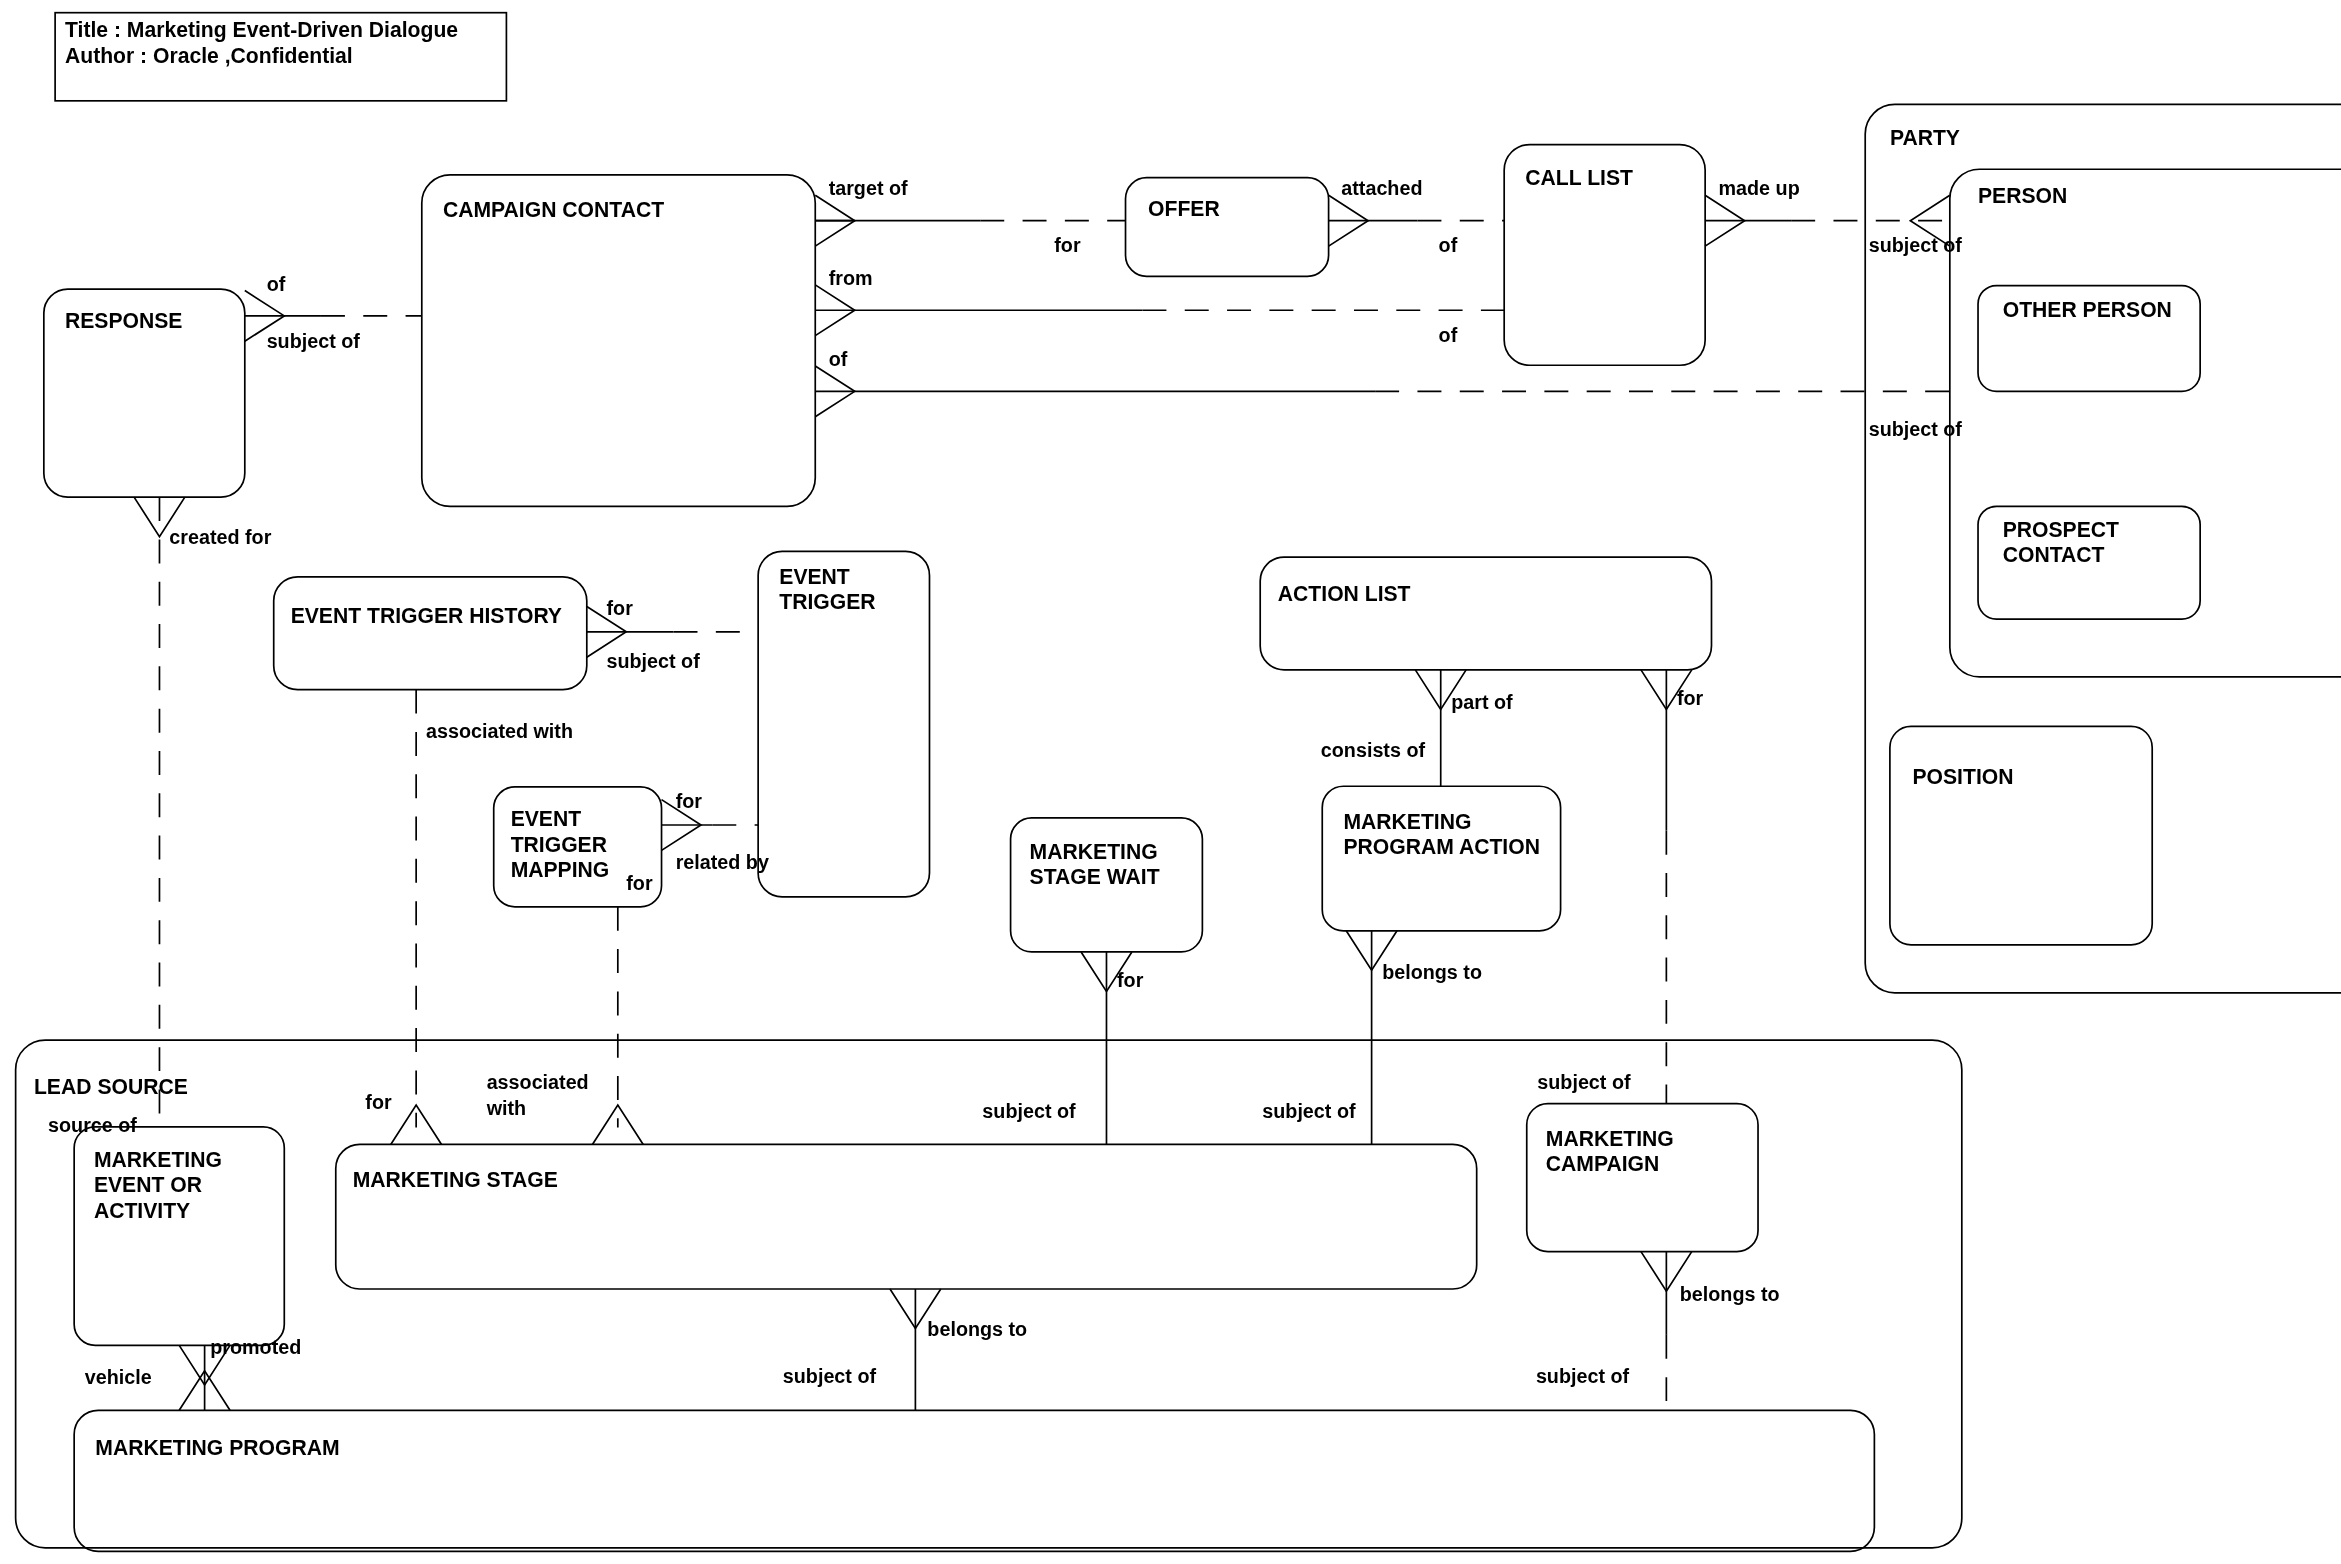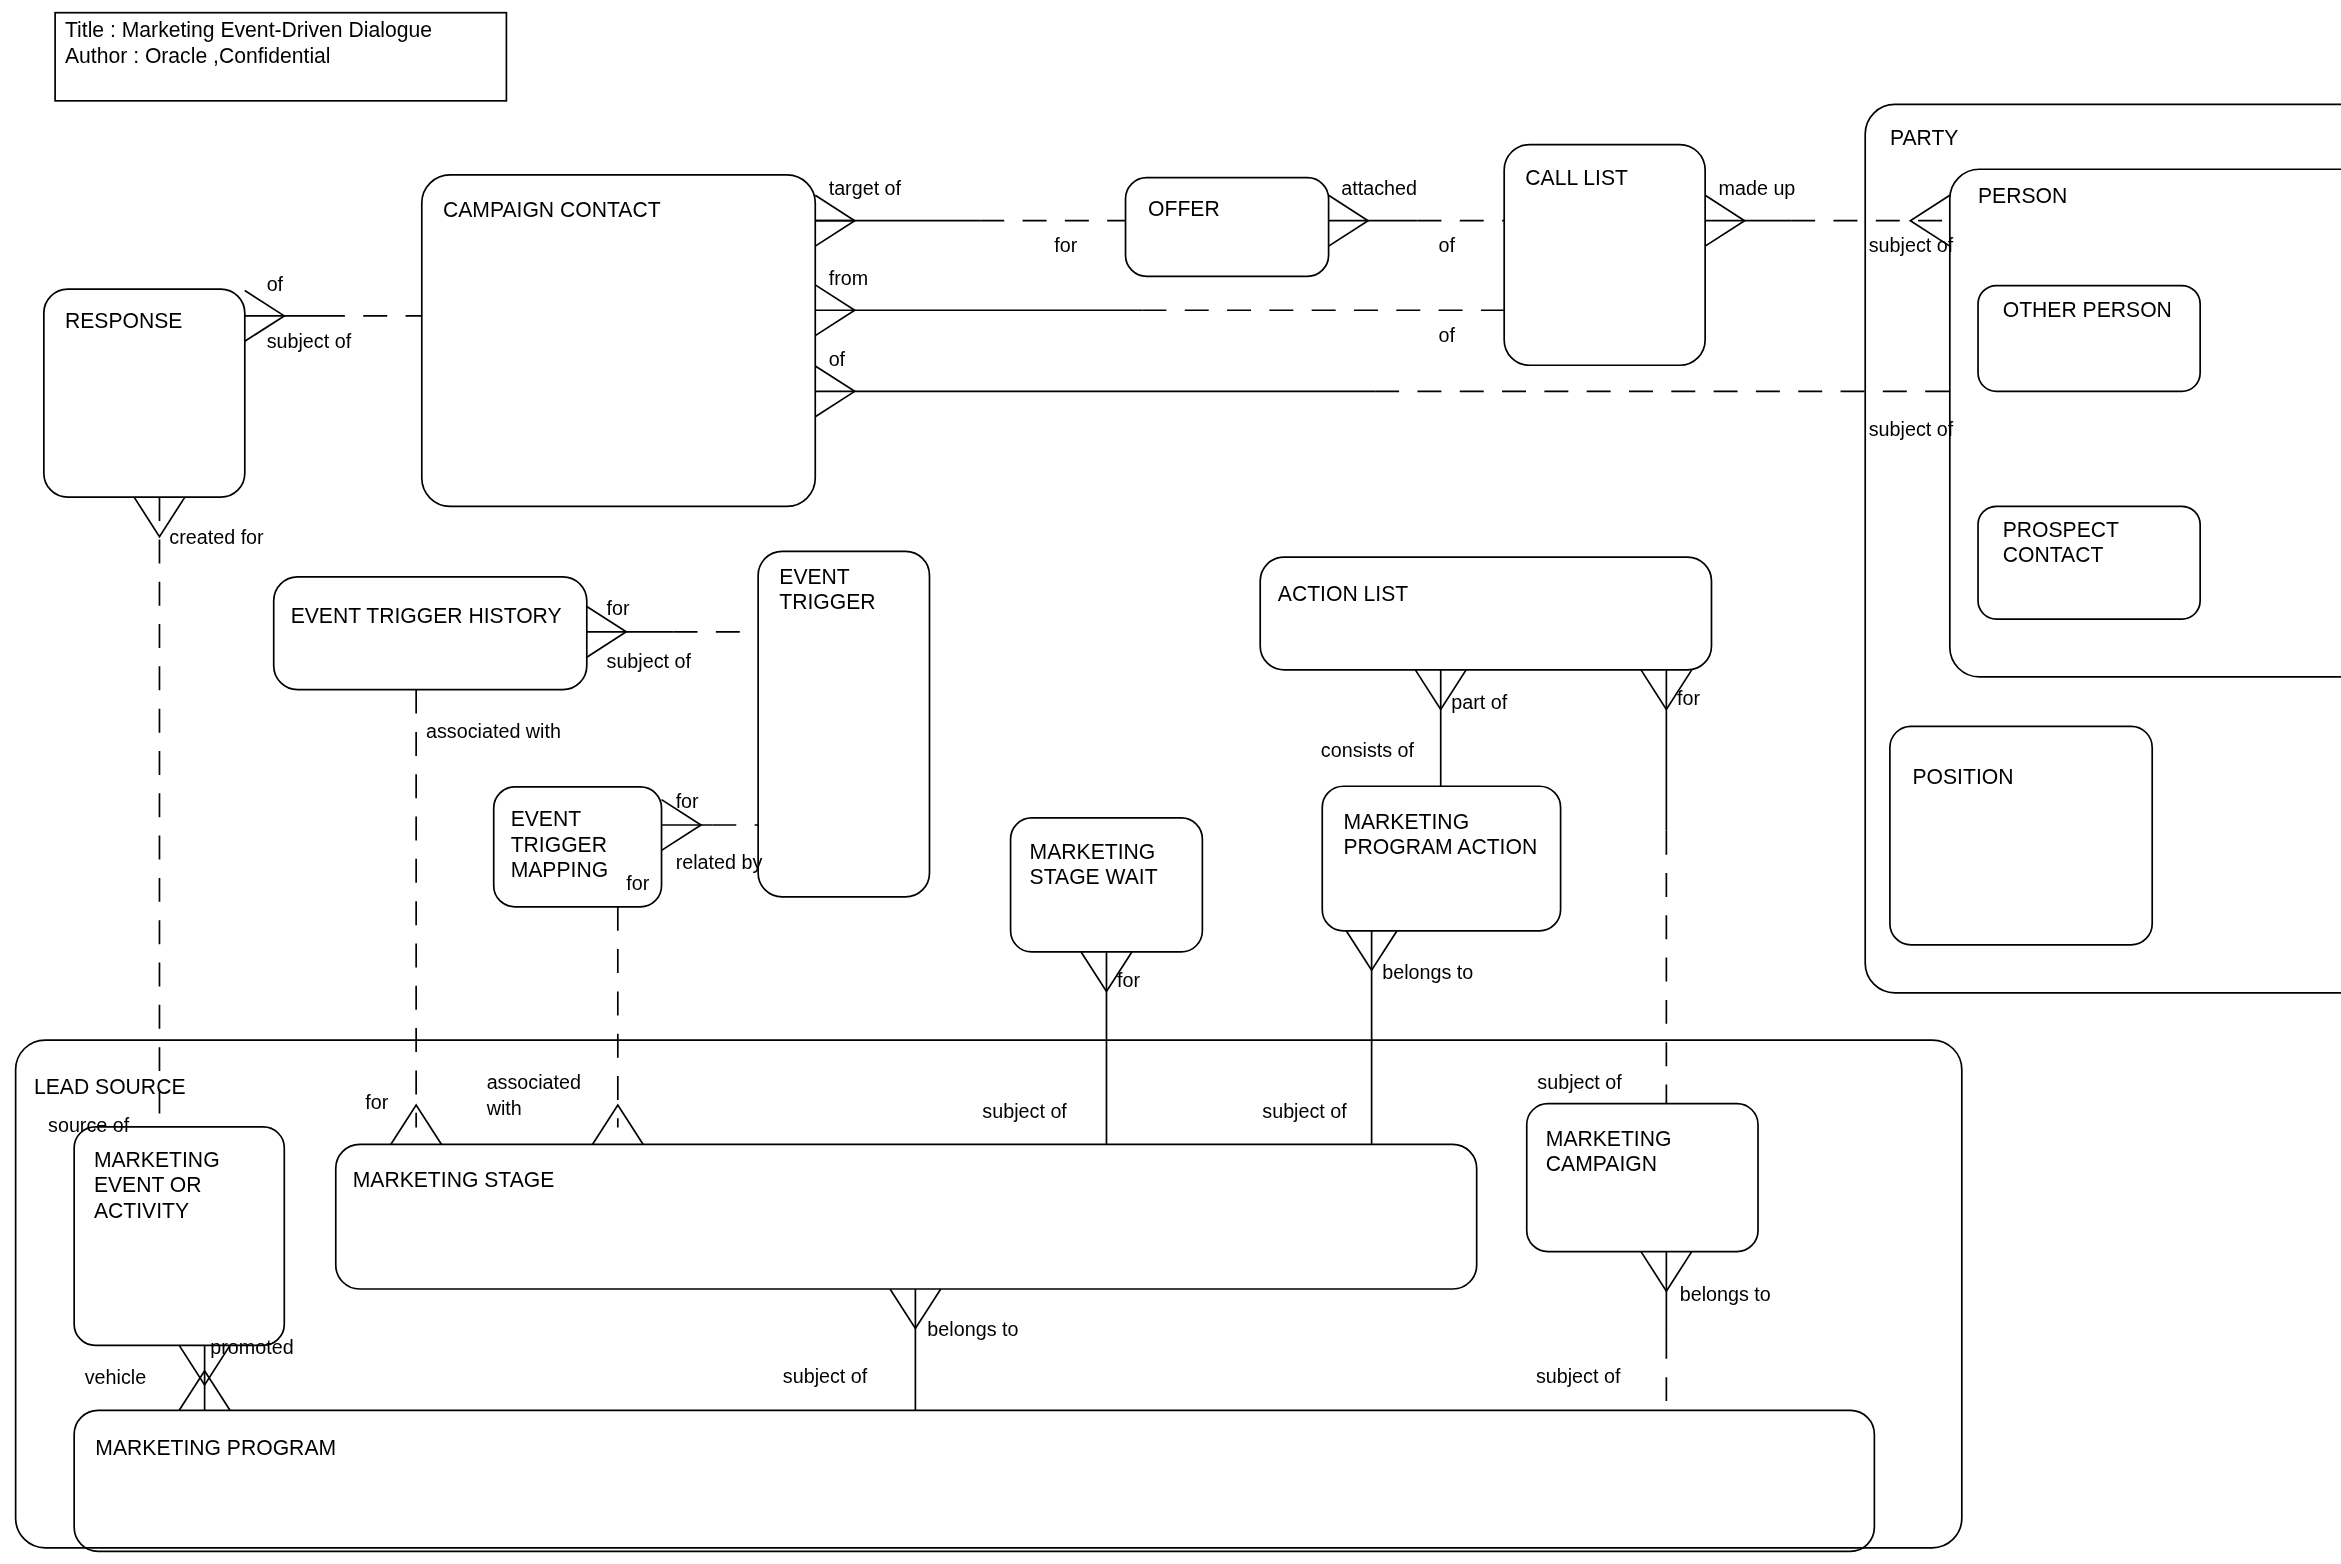--- a/index.html
+++ b/index.html
@@ -1,18 +1,18 @@
 <!DOCTYPE html>
 <html style="font-size:11.3px"><head>
 <meta charset="utf-8">
 <style>
   html,body{margin:0;padding:0;background:#ffffff;}
   body{width:2342px;height:1564px;overflow:hidden;
        font-family:"Liberation Sans","DejaVu Sans",sans-serif;}
-  #diagram{position:relative;width:2342px;height:1564px;background:#fff;}
+  #diagram{position:relative;width:2342px;height:1564px;background:#fff;font-weight:bold;}
   svg{position:absolute;top:0;left:0;width:2342px;height:1564px;}
   .ent{fill:none;stroke:#000;stroke-width:2.4;}
   .ln{fill:none;stroke:#000;stroke-width:2.4;}
   .dash{stroke-dasharray:34 26;}
   .crow{fill:none;stroke:#000;stroke-width:2.4;}
   text{font-family:"Liberation Sans","DejaVu Sans",sans-serif;fill:#000;}
   .ttl{font-size:30px;}
   .ename{font-size:30px;}
   .rel{font-size:28px;}
 </style>

